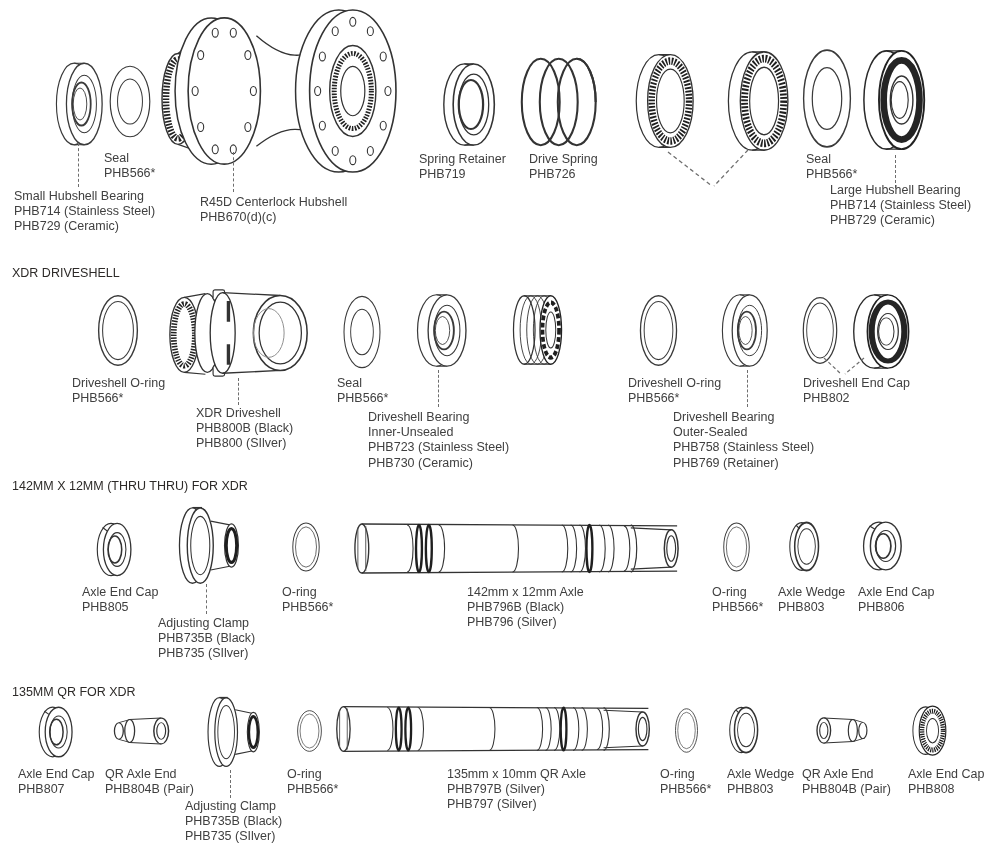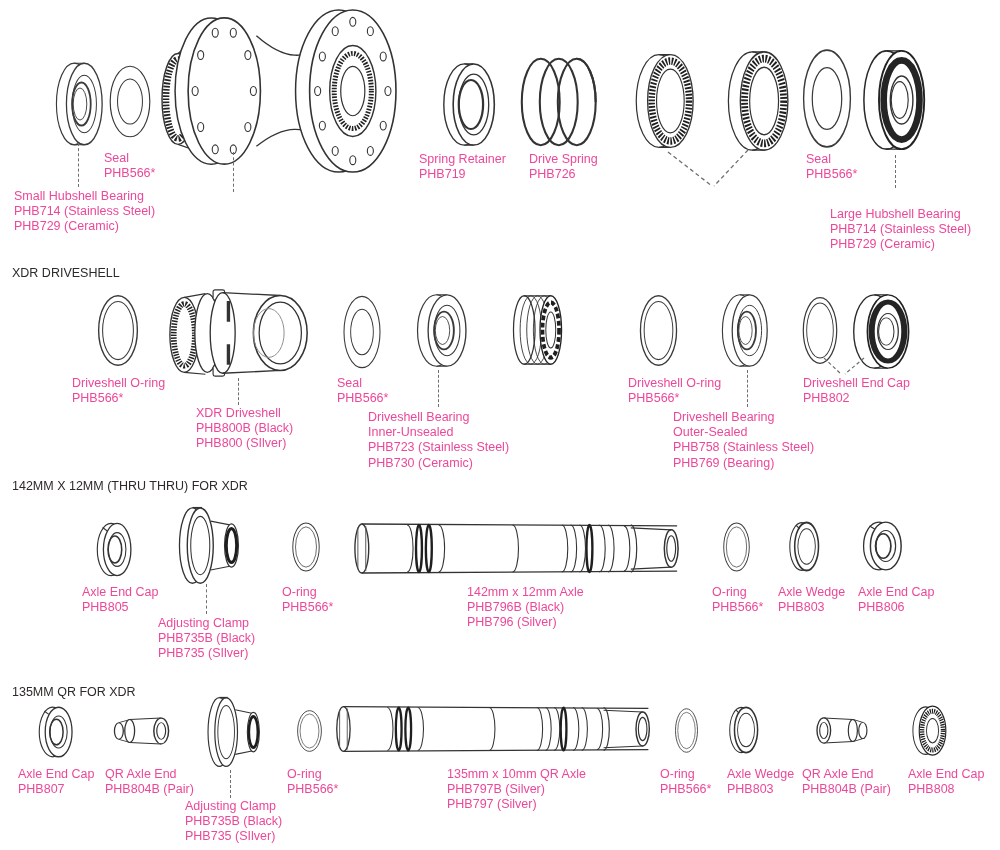--- a/index.html
+++ b/index.html
@@ -1,19 +1,19 @@
 <!DOCTYPE html>
 <html><head>
 <meta charset="utf-8">
 <style>
   html,body{margin:0;padding:0;background:#fff;}
   #diagram{position:relative;width:1000px;height:850px;background:#fff;
     font-family:"Liberation Sans", sans-serif;color:#2d2a28;overflow:hidden;}
   .hdr{position:absolute;font-size:12.5px;line-height:14px;color:#2d2a28;white-space:nowrap;}
-  .lbl{position:absolute;font-size:12.5px;line-height:15.2px;color:#ec4899;white-space:nowrap;}
+  .lbl{position:absolute;font-size:12.5px;line-height:15.2px;color:#404040;white-space:nowrap;}
   .part{position:absolute;overflow:visible;}
   .leader{position:absolute;width:0;border-left:1.3px dashed #6e6e6e;}
   svg{display:block;}
 </style>
 </head>
 <body>
 
 <div id="diagram">
 
   <svg width="0" height="0" style="position:absolute" aria-hidden="true">
@@ -219,33 +219,37 @@
 
   <div class="lbl" style="left:104px;top:151px">
       <div>Seal</div>
       <div>PHB566*</div>
     </div>
   <div class="lbl" style="left:14px;top:189px">
       <div>Small Hubshell Bearing</div>
       <div>PHB714 (Stainless Steel)</div>
       <div>PHB729 (Ceramic)</div>
     </div>
+  <div class="lbl" style="left:200px;top:195px">
+      <div>R45D Centerlock Hubshell</div>
+      <div>PHB670(d)(c)</div>
+    </div>
   <div class="lbl" style="left:419px;top:152px">
       <div>Spring Retainer</div>
       <div>PHB719</div>
     </div>
   <div class="lbl" style="left:529px;top:152px">
       <div>Drive Spring</div>
       <div>PHB726</div>
     </div>
   <div class="lbl" style="left:806px;top:152px">
       <div>Seal</div>
       <div>PHB566*</div>
     </div>
-  <div class="lbl" style="left:830px;top:207px">
+  <div class="lbl" style="left:830px;top:183px">
       <div>Large Hubshell Bearing</div>
       <div>PHB714 (Stainless Steel)</div>
       <div>PHB729 (Ceramic)</div>
     </div>
 
   <div class="hdr" style="left:12px;top:266px">XDR DRIVESHELL</div>
 
   <svg class="part" style="left:96px;top:293px" width="44" height="75" viewBox="0 0 50 80" preserveAspectRatio="none">
       <use href="#sym-oring"></use>
     </svg>
@@ -301,21 +305,21 @@
       <div>PHB730 (Ceramic)</div>
     </div>
   <div class="lbl" style="left:628px;top:376px">
       <div>Driveshell O-ring</div>
       <div>PHB566*</div>
     </div>
   <div class="lbl" style="left:673px;top:410px">
       <div>Driveshell Bearing</div>
       <div>Outer-Sealed</div>
       <div>PHB758 (Stainless Steel)</div>
-      <div>PHB769 (Bearing)</div>
+      <div>PHB769 (Retainer)</div>
     </div>
   <div class="lbl" style="left:803px;top:376px">
       <div>Driveshell End Cap</div>
       <div>PHB802</div>
     </div>
 
   <div class="hdr" style="left:12px;top:479px">142MM X 12MM (THRU THRU) FOR XDR</div>
 
   <svg class="part" style="left:95px;top:520px" width="42" height="59" viewBox="0 0 55 70" preserveAspectRatio="none">
       <use href="#sym-capring"></use>

